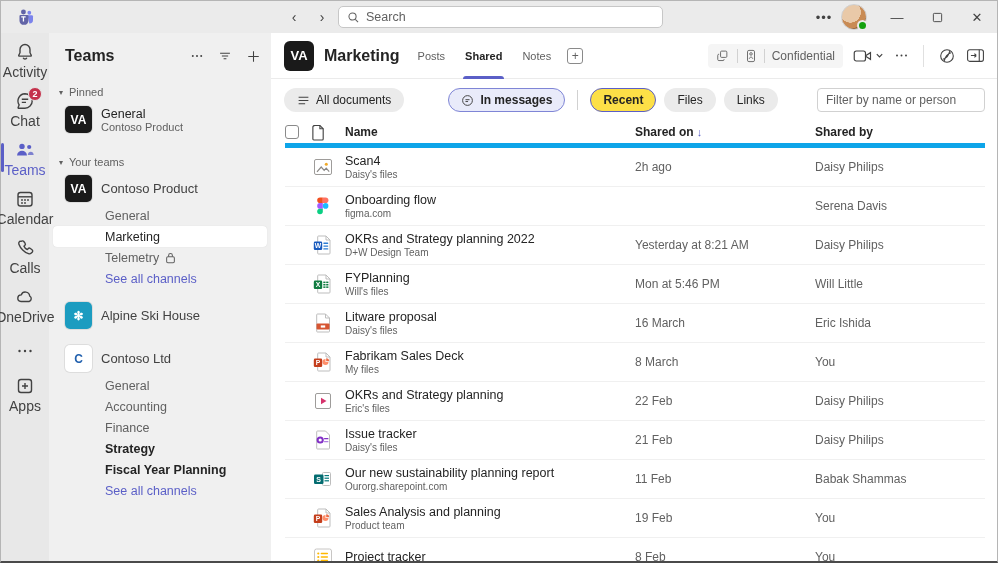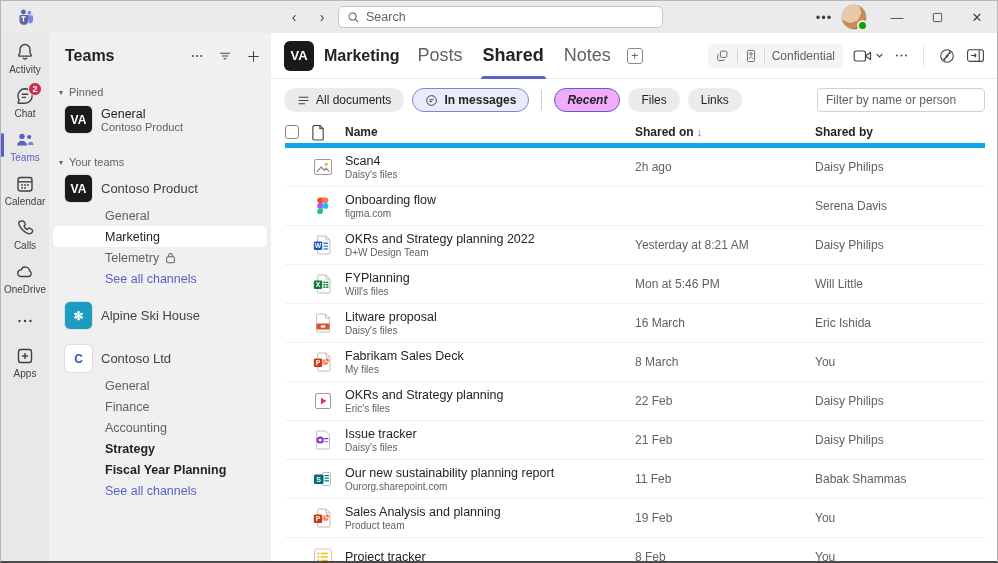--- a/index.html
+++ b/index.html
@@ -30,21 +30,21 @@
   .winbtn { width:40px; height:32px; display:flex; align-items:center; justify-content:center;
             color:#424242; font-size:13px; cursor:pointer; }
 
   .app-body { flex:1; display:flex; min-height:0; }
 
   
   .rail { width:48px; background:#e8e8e8; display:flex; flex-direction:column; align-items:center; padding-top:4px; }
   .rail-item { width:48px; padding:5px 0 6px; display:flex; flex-direction:column; align-items:center;
                position:relative; cursor:pointer; color:#424242; }
   .rail-item .ric { width:20px; height:20px; position:relative; }
-  .rail-item .rlabel { font-size:10px; margin-top:2px; color:#424242; }
+  .rail-item .rlabel { font-size:14px; margin-top:2px; color:#424242; }
   .rail-item.active { color:#5b5fc7; }
   .rail-item.active .rlabel { color:#5b5fc7; }
   .rail-item.active::before { content:""; position:absolute; left:0; top:8px; bottom:12px; width:3px;
                border-radius:2px; background:#5b5fc7; }
   .rail-badge { position:absolute; top:-4px; right:-7px; min-width:14px; height:14px; border-radius:7px;
                background:#c4314b; color:#fff; font-size:9px; font-weight:bold; display:flex;
                align-items:center; justify-content:center; padding:0 3px; border:1px solid #e8e8e8; }
 
   
   .sidebar { width:222px; background:#f0f0f0; display:flex; flex-direction:column; overflow:hidden; }
@@ -71,40 +71,40 @@
   .sb-gap { height:10px; }
 
   
   .main { flex:1; background:#fff; display:flex; flex-direction:column; min-width:0; }
   .ch-head { height:46px; flex:0 0 46px; display:flex; align-items:center; padding:0 12px 0 13px;
              border-bottom:1px solid #ebebeb; }
   .ch-avatar { width:30px; height:30px; border-radius:6px; background:#1a1a1a; color:#fff;
                font-weight:bold; font-size:13px; display:flex; align-items:center; justify-content:center; }
   .ch-title { font-size:16px; font-weight:bold; margin:0 18px 0 10px; }
   .tabs { display:flex; align-items:center; gap:20px; height:46px; }
-  .tab { font-size:18px; color:#616161; height:46px; display:flex; align-items:center; position:relative; cursor:pointer; }
+  .tab { font-size:11px; color:#616161; height:46px; display:flex; align-items:center; position:relative; cursor:pointer; }
   .tab.active { color:#242424; font-weight:bold; }
   .tab.active::after { content:""; position:absolute; left:-2px; right:-2px; bottom:0; height:3px;
                        background:#5b5fc7; border-radius:3px 3px 0 0; }
   .tab-add { margin-left:16px; width:16px; height:16px; border:1px solid #8a8a8a; border-radius:3px;
              color:#616161; font-size:12px; line-height:14px; text-align:center; cursor:pointer; }
   .ch-right { margin-left:auto; display:flex; align-items:center; gap:10px; }
   .sens-badge { display:flex; align-items:center; background:#f5f5f5; border-radius:4px; height:24px;
                 padding:0 8px; gap:7px; color:#616161; cursor:pointer; }
   .sens-badge .vdiv { width:1px; height:14px; background:#d1d1d1; }
   .sens-badge .sens-label { font-size:12px; color:#616161; }
   .hicon { display:flex; align-items:center; color:#424242; cursor:pointer; gap:2px; }
   .head-div { width:1px; height:22px; background:#e0e0e0; margin:0 4px; }
 
   
   .filterbar { height:42px; flex:0 0 42px; display:flex; align-items:center; padding:0 12px 0 13px; gap:8px; }
   .fpill { height:24px; border-radius:12px; display:flex; align-items:center; gap:6px; padding:0 12px;
            font-size:12px; background:#ebebeb; color:#242424; border:1px solid transparent; cursor:pointer; white-space:nowrap; }
-  .fpill.lavender { background:#e9ebfa; border-color:#7f85d6; font-weight:bold; }
-  .fpill.selected { background:#f0abfc; border-color:#5b5fc7; font-weight:bold;font-style:italic; }
+  .fpill.lavender { background:#e9ebfa; border-color:#7f85d6; font-weight:bold;margin-left:36px; }
+  .fpill.selected { background:#fde047; border-color:#5b5fc7; font-weight:bold; }
   .fb-div { width:1px; height:20px; background:#d1d1d1; margin:0 4px; }
   .fb-input { margin-left:auto; width:168px; height:24px; border:1px solid #d1d1d1; border-radius:4px;
               padding:0 8px; font-size:12px; color:#424242; font-family:"Liberation Sans",sans-serif; outline:none; }
   .fb-input::placeholder { color:#616161; }
 
   
   .table { flex:1; overflow:hidden; padding:0 12px 0 14px; display:flex; flex-direction:column; }
   .thead { display:flex; align-items:center; height:27px; flex:0 0 27px; border-bottom:5px solid #0ea5e9; }
   .thead .col-label { font-size:12px; font-weight:bold; color:#242424; }
   .c-check { width:26px; flex:0 0 26px; display:flex; align-items:center; }
@@ -312,24 +312,24 @@
           </div>
           <div class="sb-gap"></div>
           <div class="sb-team-row">
             <div class="sb-team-avatar" style="background: rgb(255, 255, 255); color: rgb(34, 97, 174);">C</div>
             <div class="sb-team-name">Contoso Ltd</div>
           </div>
           <div class="sb-channel">
             <span>General</span>
           </div>
           <div class="sb-channel">
+            <span>Accounting</span>
+          </div>
+          <div class="sb-channel">
             <span>Finance</span>
-          </div>
-          <div class="sb-channel">
-            <span>Accounting</span>
           </div>
           <div class="sb-channel bold">
             <span>Strategy</span>
           </div>
           <div class="sb-channel bold">
             <span>Fiscal Year Planning</span>
           </div>
           <div class="sb-channel link">
             <span>See all channels</span>
           </div>

